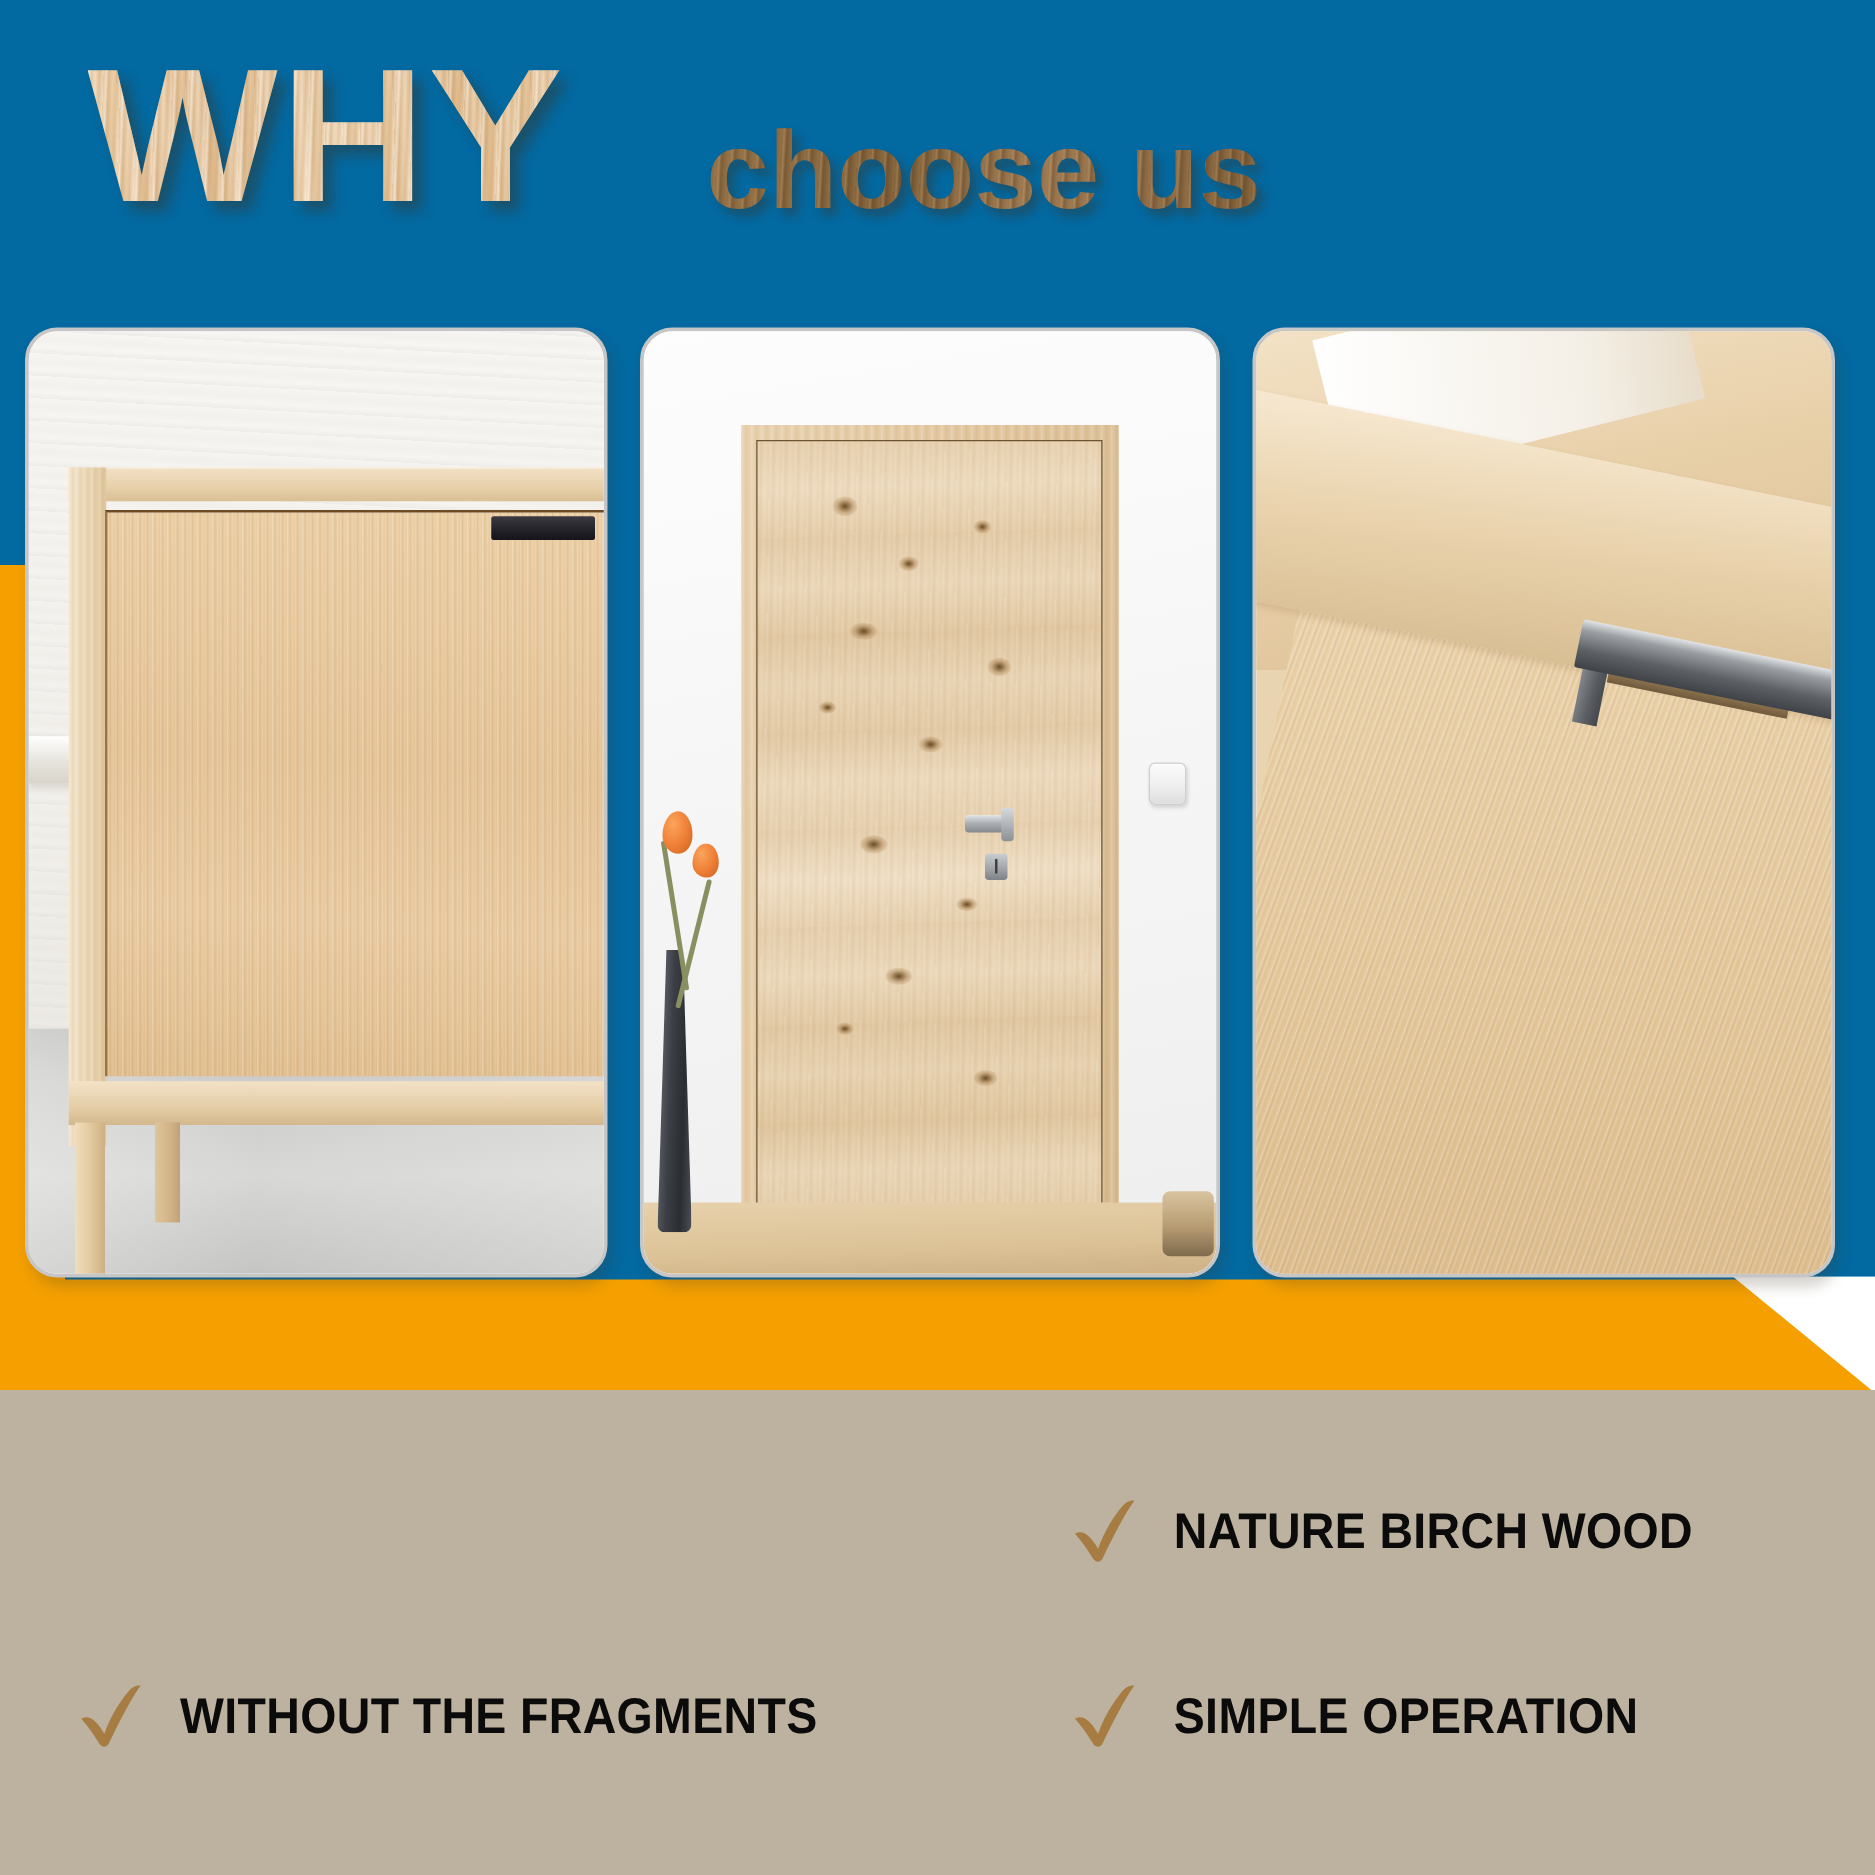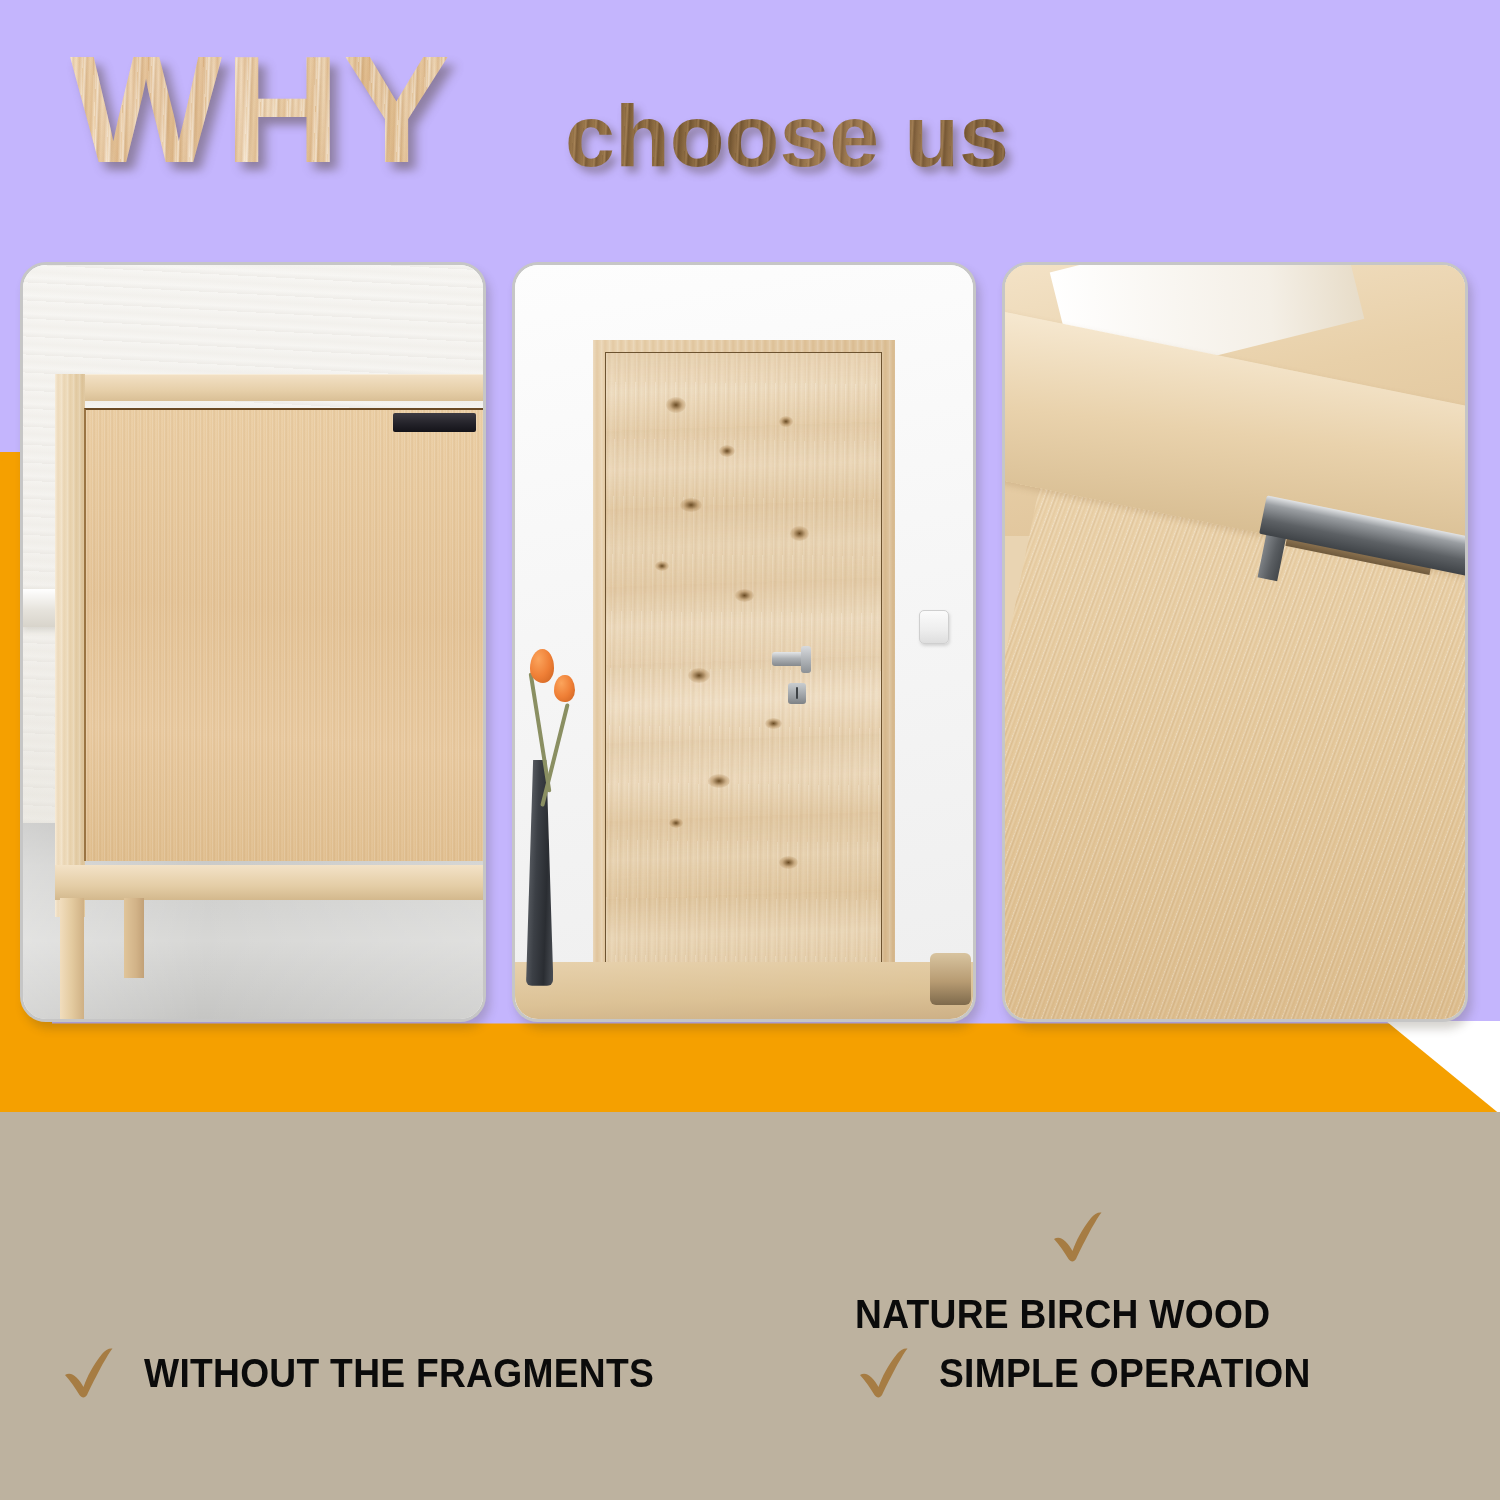--- a/index.html
+++ b/index.html
@@ -8,21 +8,21 @@
   html, body {
     width:1500px; height:1500px;
     background:#ffffff;
     font-family:"Liberation Sans", sans-serif;
     overflow:hidden;
   }
 
   #page {
     position:relative;
     width:1500px; height:1500px;
-    background:#c4b5fd;
+    background:#0369a1;
   }
 
   
   #header {
     position:absolute;
     left:0; top:0;
     width:1500px; height:235px;
   }
 
   .headline-why {
@@ -339,21 +339,21 @@
     background:#bdb29f;
   }
 
   .feature {
     position:absolute;
     display:flex;
     align-items:center;
     gap:26px;
   }
   #feature-0 { left:60px;  top:84px;  }
-  #feature-1 { left:855px; top:96px;flex-direction:column;  }
+  #feature-1 { left:855px; top:84px;  }
   #feature-2 { left:60px;  top:232px; }
   #feature-3 { left:855px; top:232px; }
 
   .check-icon { width:58px; height:58px; flex:0 0 58px; display:block; }
 
   .feature-label {
     font-family:"Liberation Sans", sans-serif;
     font-size:40px;
     font-weight:bold;
     letter-spacing:0.3px;

